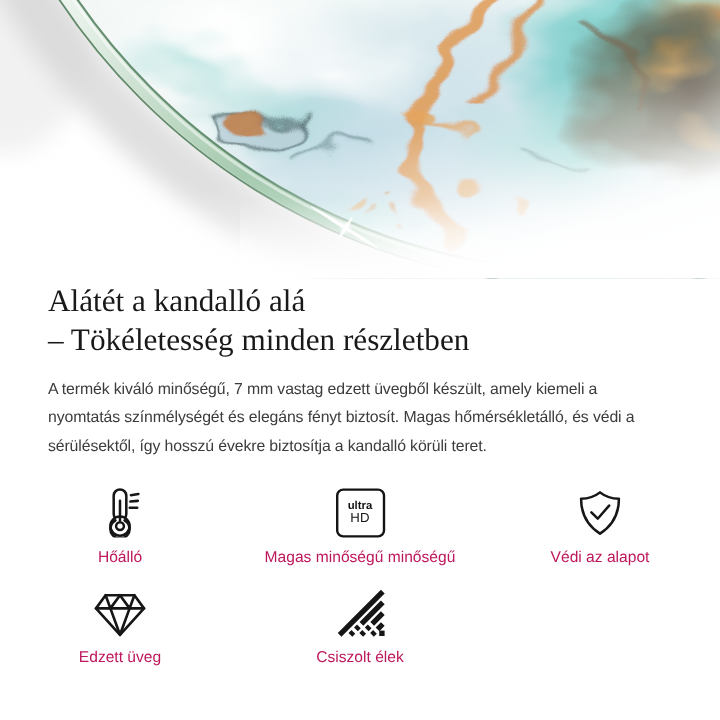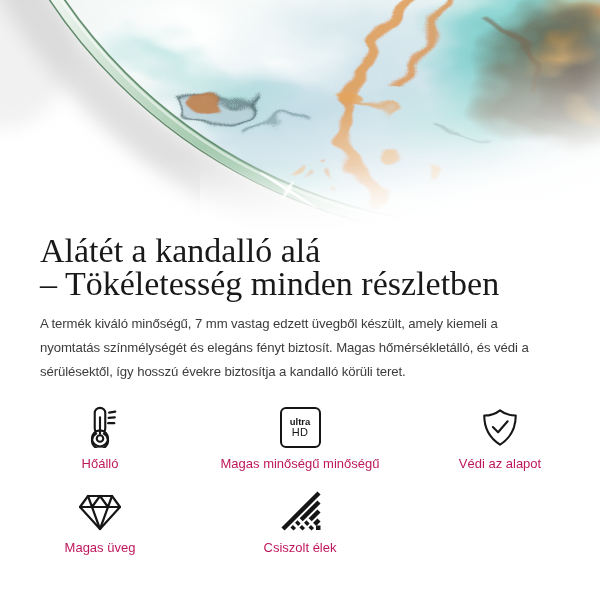--- a/index.html
+++ b/index.html
@@ -7,21 +7,21 @@
        font-family:"Liberation Sans",sans-serif;}
   .page{width:600px;height:600px;background:#ffffff;position:relative;}
 
   
   .hero{width:600px;height:232px;position:relative;overflow:hidden;background:#ffffff;}
   .hero svg{display:block;}
 
   
   .content{padding:0 40px;}
   .title{font-family:"Liberation Serif","DejaVu Serif",serif;font-weight:400;
-         font-size:34px;line-height:33px;color:#191919;margin:2px 0 12px 0;}
+         font-size:26px;line-height:33px;color:#191919;margin:2px 0 12px 0;}
   .title span{display:block;}
   .desc{font-size:13.2px;line-height:24px;color:#3c3c3c;margin:0;max-width:522px;
         letter-spacing:-0.1px;}
 
   
   .features{display:grid;grid-template-columns:repeat(3,1fr);width:600px;
             margin-top:20px;row-gap:16px;}
   .feature{display:flex;flex-direction:column;align-items:center;justify-content:center;}
   .icon-box{height:44px;display:flex;align-items:flex-end;justify-content:center;}
   .feature-label{margin-top:8px;font-size:13px;line-height:16px;color:#be185d;}
@@ -225,21 +225,21 @@
       <div class="icon-box">
         <svg width="44" height="39" viewBox="0 0 44 39">
           <g class="ficon" stroke-width="2">
             <path d="M10,3 L34,3 L42,14 L22,36 L2,14 Z"></path>
             <path d="M2,14 L42,14"></path>
             <path d="M10,3 L14,14 L22,3 L30,14 L34,3"></path>
             <path d="M14,14 L22,36 L30,14"></path>
           </g>
         </svg>
       </div>
-      <div class="feature-label">Magas üveg</div>
+      <div class="feature-label">Edzett üveg</div>
     </div>
 
     <div class="feature">
       <div class="icon-box">
         <svg width="44" height="42" viewBox="0 0 44 42">
           <g stroke="#161616" stroke-width="4.4" fill="none" stroke-linecap="butt">
             <line x1="5" y1="39" x2="41" y2="3"></line>
             <line x1="14" y1="39" x2="41" y2="12" stroke-dasharray="3.5 3 3.5 3 80"></line>
             <line x1="23" y1="39" x2="41" y2="21" stroke-dasharray="3.5 3 3.5 3 80"></line>
             <line x1="32" y1="39" x2="41" y2="30" stroke-dasharray="3.5 3 80"></line>

